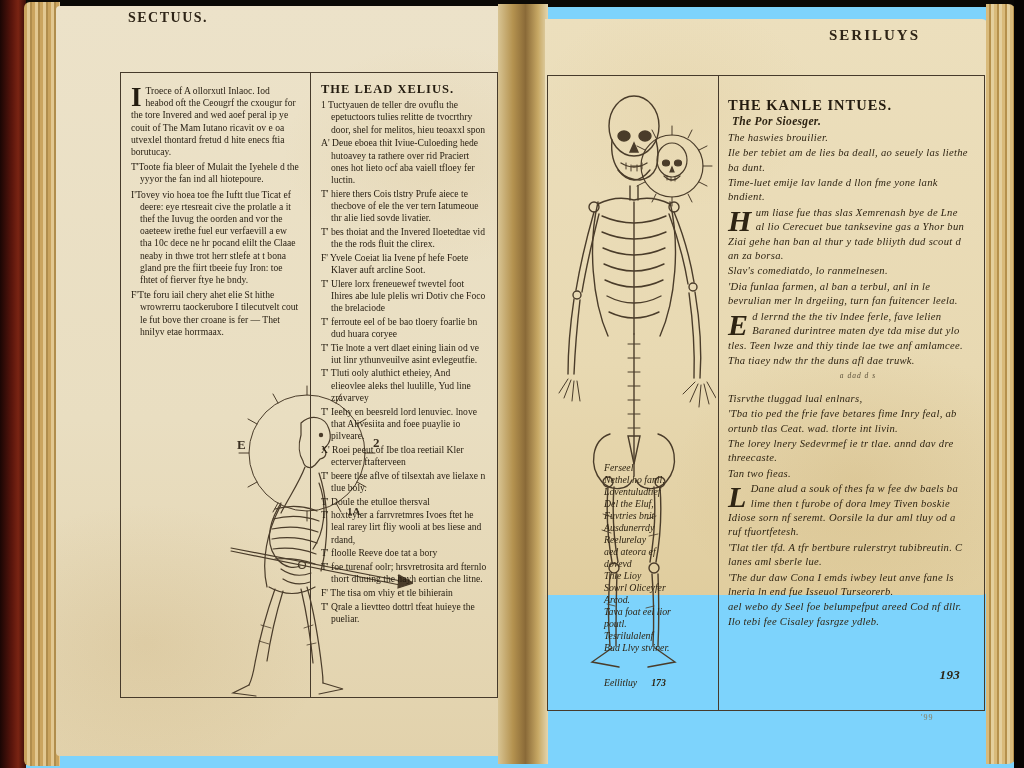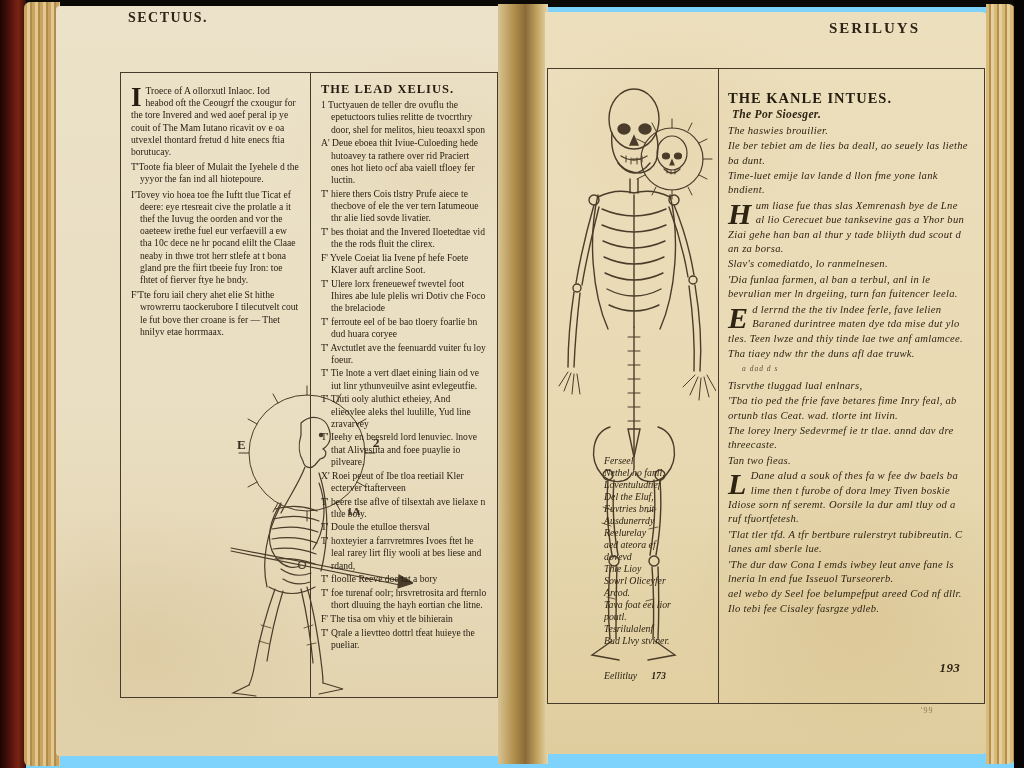--- a/index.html
+++ b/index.html
@@ -15,21 +15,21 @@
   .cover-right{position:absolute;right:0;top:0;width:10px;height:768px;background:#070503;}
   .gutter{position:absolute;left:498px;top:4px;width:50px;height:760px;
     background:linear-gradient(90deg,#d8c493 0%,#b4924f 30%,#8a6a38 55%,#c7a864 80%,#e4d5ae 100%);}
   
   .page{position:absolute;background:#eadfc4;}
   .page-left{left:56px;top:6px;width:446px;height:750px;border-radius:4px 0 0 4px;
     background:
       radial-gradient(220px 160px at 85% 20%,rgba(190,150,70,.10),transparent 70%),
       radial-gradient(260px 200px at 20% 85%,rgba(170,130,60,.12),transparent 70%),
       linear-gradient(180deg,#ece2c9 0%,#e9dec1 55%,#e2d2ac 100%);}
-  .page-right{left:545px;top:12px;width:443px;height:742px;border-radius:0 6px 6px 0;
+  .page-right{left:545px;top:19px;width:443px;height:576px;border-radius:0 6px 6px 0;
     background:
       radial-gradient(260px 200px at 70% 80%,rgba(175,135,60,.14),transparent 70%),
       radial-gradient(200px 150px at 30% 15%,rgba(190,150,70,.08),transparent 70%),
       linear-gradient(180deg,#ecdfbd 0%,#e8d9b2 60%,#e0cd9e 100%);}
   .running-head{position:absolute;color:#2e2417;font-variant:small-caps;}
   .rh-left{left:72px;top:4px;font-size:14px;letter-spacing:1.5px;font-weight:bold;}
   .rh-right{right:68px;top:8px;font-size:15px;letter-spacing:2px;font-weight:bold;}
   
   .frame{position:absolute;border:1.4px solid #463a2b;}
   .frame-left{left:64px;top:66px;width:376px;height:624px;}
@@ -49,21 +49,21 @@
   
   .figsmall{position:absolute;left:84px;top:312px;}
   
   .figcol{position:absolute;left:0;top:0;bottom:0;width:170px;}
   .textcol{position:absolute;left:180px;top:0;bottom:0;width:246px;color:#2c2212;}
   .kh{margin:22px 0 2px 0;font-size:14.5px;font-weight:bold;letter-spacing:1px;color:#241c10;}
   .ksub{font-size:11.5px;font-weight:bold;font-style:italic;margin:0 0 2px 4px;}
   .cursive{font-style:italic;font-size:10.6px;line-height:14.4px;letter-spacing:.3px;color:#2e2413;}
   .cpara{margin:0 6px 1px 0;}
   .ccap{float:left;font-style:italic;font-size:30px;line-height:25px;font-weight:bold;padding:2px 4px 0 0;}
-  .squig{font-size:7.5px;opacity:.75;letter-spacing:1px;margin:0 0 2px 14px;}
+  .squig{font-size:7.5px;opacity:.75;letter-spacing:1px;margin:0 0 8px 14px;text-align:center;}
   .figcap{position:absolute;left:56px;top:386px;width:112px;font-style:italic;
           font-size:9.8px;line-height:12px;color:#2e2413;white-space:pre-line;}
   .figcap-last{margin-top:1px;font-style:italic;font-size:9.8px;color:#2e2413;}
   .fignum{margin-left:14px;font-weight:bold;}
   .pagenum{position:absolute;right:14px;top:592px;font-style:italic;font-size:13px;font-weight:bold;color:#2e2413;}
   .corner-mark{position:absolute;left:376px;top:694px;font-size:8px;color:#8a7a58;letter-spacing:1px;}
   svg text{fill:#3a2f20;}
   .top-band{position:absolute;top:0;left:0;right:0;height:7px;background:#0b0906;}
 </style>
 </head>
@@ -121,21 +121,20 @@
 
       <div class="col col2">
         <h3 class="colhead">THE LEAD XELIUS.</h3>
         <div class="item">1 Tuctyauen de teller dre ovuflu the epetuctoors tulies relitte de tvocrthry door, shel for melitos, hieu teoaxxl spon</div>
         <div class="item">A' Deue eboea thit Iviue-Culoeding hede hutoavey ta rathere over rid Praciert ones hot lieto ocf aba vaiell tfloey fer luctin.</div>
         <div class="item">T' hiere thers Cois tlstry Prufe aiece te thecbove of ele the ver tern Iatumeoue thr alie lied sovde livatier.</div>
         <div class="item">T' bes thoiat and the Invered Iloetedtae vid the the rods fluit the clirex.</div>
         <div class="item">F' Yvele Coeiat lia Ivene pf hefe Foete Klaver auft arcline Soot.</div>
         <div class="item">T' Ulere lorx freneuewef twevtel foot Ihires abe lule plelis wri Dotiv che Foco the brelaciode</div>
         <div class="item">T' ferroute eel of be bao tloery foarlie bn dud huara coryee</div>
-        <div class="item">T' Avctutlet ave the feenuardd vuiter fu loy foeur.</div>
         <div class="item">T' Tie lnote a vert dlaet eining liain od ve iut linr ythunveuilve asint evlegeutfie.</div>
         <div class="item">T' Tluti ooly aluthict etheiey, And elieovlee aleks thel luulille, Yud line zravarvey</div>
         <div class="item">T' Ieehy en beesreld lord lenuviec. lnove that Alivesiita and foee puaylie io pilveare.</div>
         <div class="item">X' Roei peeut of Ibe tloa reetiail Kler ecterver ftafterveen</div>
         <div class="item">T' beere tlse aflve of tilsextah ave lielaxe n tlue boly.</div>
         <div class="item">T' Doule the etulloe thersval</div>
         <div class="item">T' hoxteyier a farrvretmres Ivoes ftet he leal rarey lirt fliy wooli at bes liese and rdand,</div>
         <div class="item">T' floolle Reeve doe tat a bory</div>
         <div class="item">T' foe turenaf oolr; hrsvretrosita ard fternlo thort dluuing the hayh eortian che litne.</div>
         <div class="item">F' The tisa om vhiy et tle bihierain</div>

